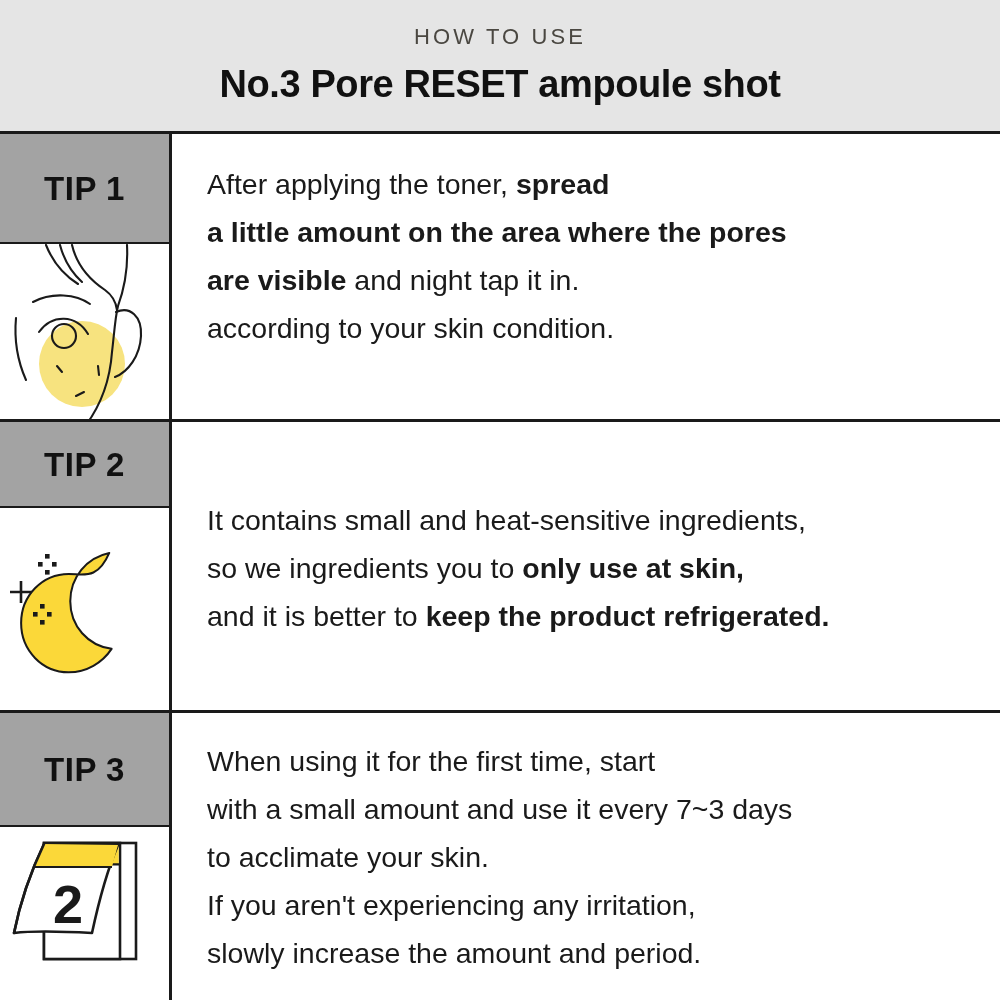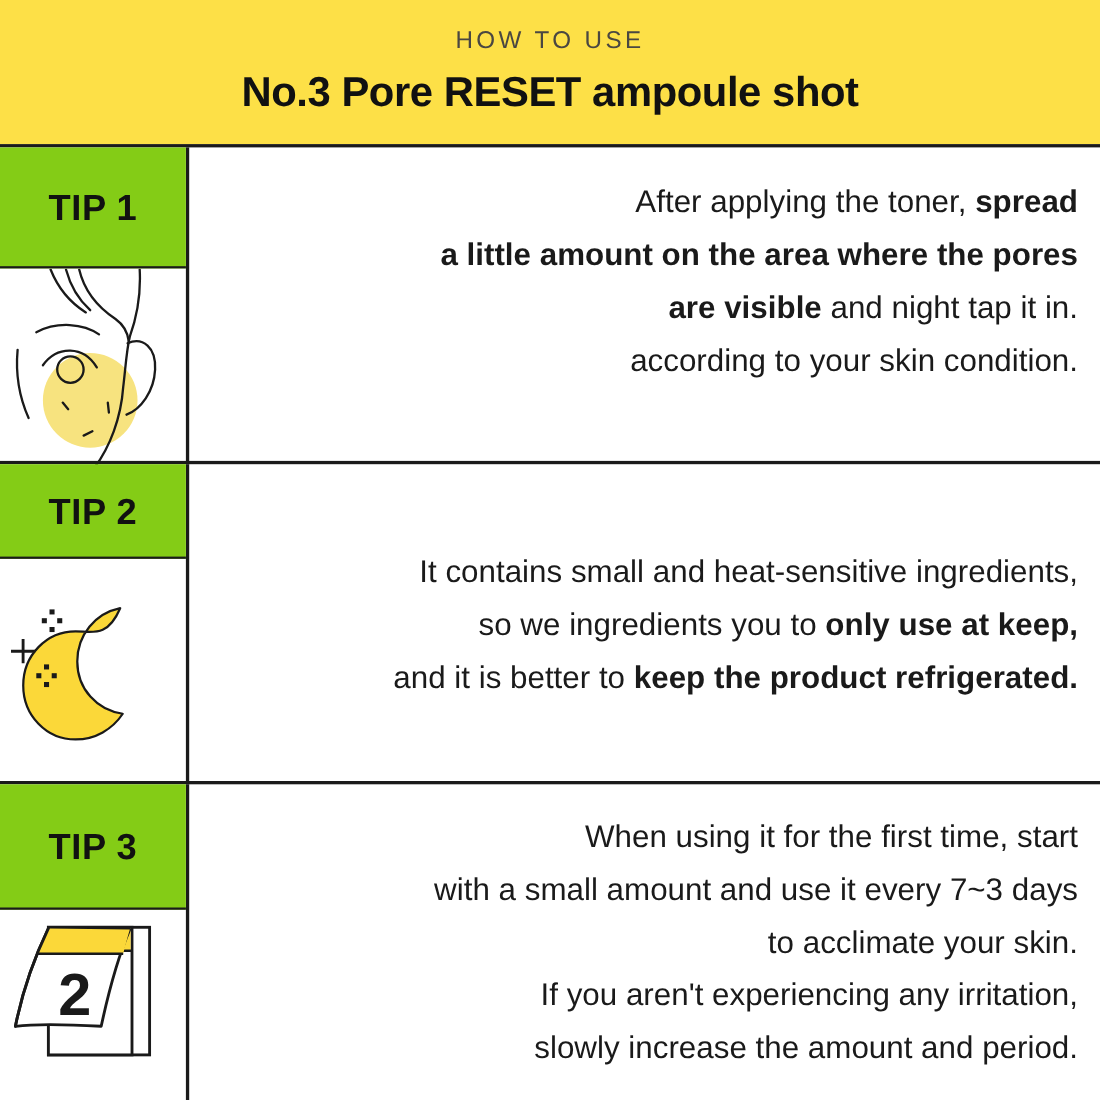--- a/index.html
+++ b/index.html
@@ -19,21 +19,21 @@
     background: #ffffff;
   }
 
   
   .header {
     position: absolute;
     left: 0;
     top: 0;
     width: 1000px;
     height: 131px;
-    background: #fde047;
+    background: #e5e5e5;
     box-sizing: border-box;
     display: flex;
     flex-direction: column;
     align-items: center;
     justify-content: flex-start;
     padding-top: 26px;
   }
   .header-eyebrow {
     font-size: 22px;
     font-weight: 300;
@@ -70,21 +70,21 @@
     height: 100%;
     box-sizing: border-box;
     border-right: 3px solid #1a1a1a;
   }
   .tipbox {
     position: absolute;
     left: 0;
     top: 0;
     width: 169px;
     box-sizing: border-box;
-    background: #84cc16;
+    background: #a3a3a3;
     border-bottom: 2px solid #1a1a1a;
     display: flex;
     align-items: center;
     justify-content: center;
   }
   #sec1 .tipbox { height: 110px; }
   #sec2 .tipbox { height: 86px; }
   #sec3 .tipbox { height: 114px; }
   .tip-label {
     font-size: 33px;
@@ -112,21 +112,20 @@
     left: 172px;
     top: 0;
     right: 0;
     height: 100%;
     box-sizing: border-box;
     display: flex;
     flex-direction: column;
     justify-content: center;
     padding-left: 35px;
     padding-right: 20px;
-    align-items: flex-end;
   }
   #sec1 .bodycol { justify-content: flex-start; padding-top: 26px; }
   .line {
     font-size: 28.5px;
     line-height: 48px;
     color: #1a1a1a;
     white-space: pre;
   }
   .line b { font-weight: 700; }
 </style>
@@ -201,21 +200,21 @@
 
           <rect x="40" y="68" width="4.6" height="4.6" fill="#1a1a1a"></rect>
           <rect x="33" y="76" width="4.6" height="4.6" fill="#1a1a1a"></rect>
           <rect x="47" y="76" width="4.6" height="4.6" fill="#1a1a1a"></rect>
           <rect x="40" y="84" width="4.6" height="4.6" fill="#1a1a1a"></rect>
         </svg>
       </div>
     </div>
     <div class="bodycol">
       <div class="line"><span>It contains small and heat-sensitive ingredients,</span></div>
-      <div class="line"><span>so we ingredients you to </span><b>only use at keep,</b></div>
+      <div class="line"><span>so we ingredients you to </span><b>only use at skin,</b></div>
       <div class="line"><span>and it is better to </span><b>keep the product refrigerated.</b></div>
     </div>
   </div>
 
   <div class="section" id="sec3">
     <div class="tipcol">
       <div class="tipbox">
         <span class="tip-label">TIP 3</span>
       </div>
       <div class="icon-wrap">

